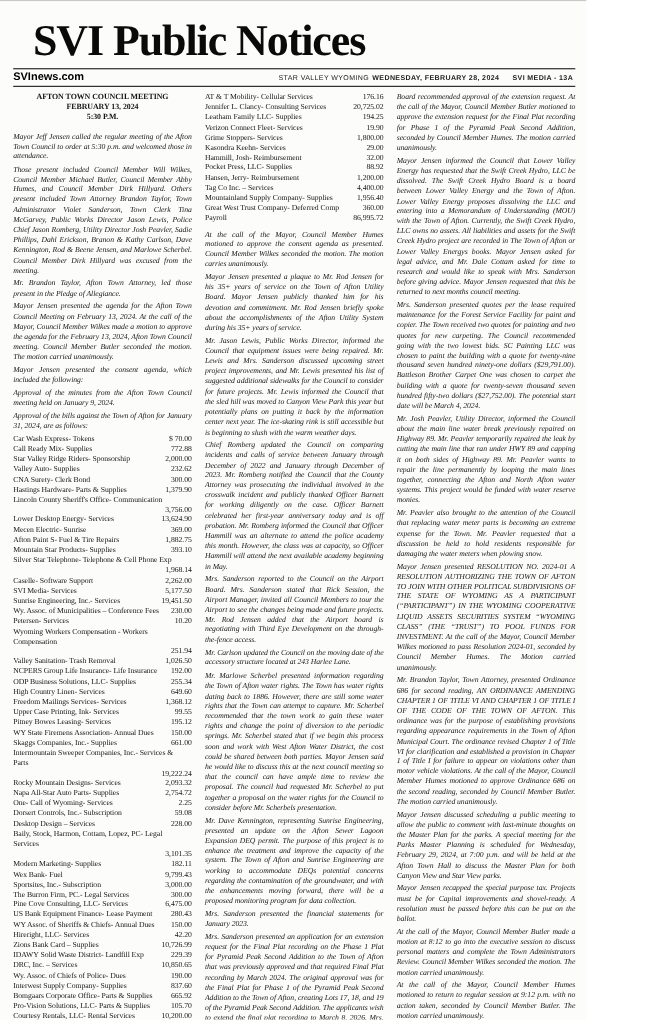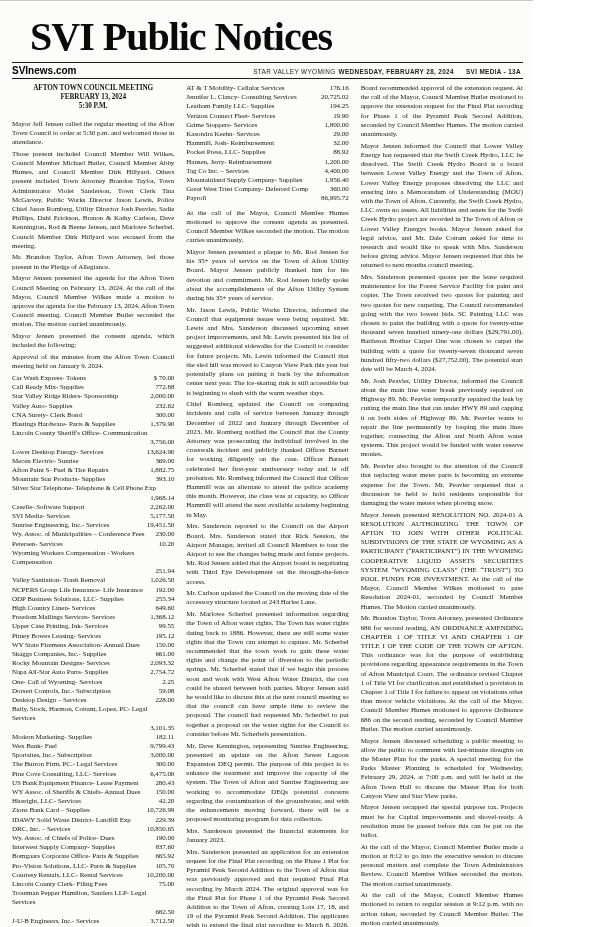--- a/index.html
+++ b/index.html
@@ -25,21 +25,21 @@
   .dateline .region { font-weight:normal; margin-right:3px; }
   .dateline .date { font-weight:bold; }
   .dateline .edition { font-weight:bold; margin-left:12px; }
   .columns { display:flex; gap:12px; margin-top:5px; }
   .col {
     flex:1 1 0; min-width:0;
     font-size:7px; line-height:9.2px; letter-spacing:-0.05px;
     text-align:justify; color:#161616;
   }
   .notice-heading { text-align:center; font-weight:bold; font-size:7.2px; margin-bottom:8px; }
-  .para { margin-bottom:2.5px; }
+  .para { margin-bottom:2.5px;font-style:italic; }
   .bill { display:flex; flex-wrap:wrap; justify-content:space-between; }
   .bill-name { text-align:left; padding-right:4px; }
   .bill-amt { margin-left:auto; white-space:nowrap; }
   .bills-cont { margin-bottom:5px; }
 </style>
 </head>
 <body>
 
 <div class="page">
 
@@ -59,20 +59,21 @@
         <div>FEBRUARY 13, 2024</div>
         <div>5:30 P.M.</div>
       </div>
       <div>
           <p class="para">Mayor Jeff Jensen called the regular meeting of the Afton Town Council to order at 5:30 p.m. and welcomed those in attendance.</p>
           <p class="para">Those present included Council Member Will Wilkes, Council Member Michael Butler, Council Member Abby Humes, and Council Member Dirk Hillyard. Others present included Town Attorney Brandon Taylor, Town Administrator Violet Sanderson, Town Clerk Tina McGarvey, Public Works Director Jason Lewis, Police Chief Jason Romberg, Utility Director Josh Peavler, Sadie Phillips, Dahl Erickson, Branon &amp; Kathy Carlson, Dave Kennington, Rod &amp; Beene Jensen, and Marlowe Scherbel. Council Member Dirk Hillyard was excused from the meeting.</p>
           <p class="para">Mr. Brandon Taylor, Afton Town Attorney, led those present in the Pledge of Allegiance.</p>
           <p class="para">Mayor Jensen presented the agenda for the Afton Town Council Meeting on February 13, 2024. At the call of the Mayor, Council Member Wilkes made a motion to approve the agenda for the February 13, 2024, Afton Town Council meeting. Council Member Butler seconded the motion. The motion carried unanimously.</p>
           <p class="para">Mayor Jensen presented the consent agenda, which included the following:</p>
           <p class="para">Approval of the minutes from the Afton Town Council meeting held on January 9, 2024.</p>
+          <p class="para">Approval of the bills against the Town of Afton for January 31, 2024, are as follows:</p>
         </div>
       <div class="bills">
           <div class="bill">
             <span class="bill-name">Car Wash Express- Tokens</span>
             <span class="bill-amt">$&nbsp;70.00</span>
           </div>
           <div class="bill">
             <span class="bill-name">Call Ready Mix- Supplies</span>
             <span class="bill-amt">772.88</span>
           </div>
@@ -168,20 +169,24 @@
             <span class="bill-name">Pitney Bowes Leasing- Services</span>
             <span class="bill-amt">195.12</span>
           </div>
           <div class="bill">
             <span class="bill-name">WY State Firemens Association- Annual Dues</span>
             <span class="bill-amt">150.00</span>
           </div>
           <div class="bill">
             <span class="bill-name">Skaggs Companies, Inc.- Supplies</span>
             <span class="bill-amt">661.00</span>
+          </div>
+          <div class="bill">
+            <span class="bill-name">Intermountain Sweeper Companies, Inc.- Services &amp; Parts</span>
+            <span class="bill-amt">19,222.24</span>
           </div>
           <div class="bill">
             <span class="bill-name">Rocky Mountain Designs- Services</span>
             <span class="bill-amt">2,093.32</span>
           </div>
           <div class="bill">
             <span class="bill-name">Napa All-Star Auto Parts- Supplies</span>
             <span class="bill-amt">2,754.72</span>
           </div>
           <div class="bill">

